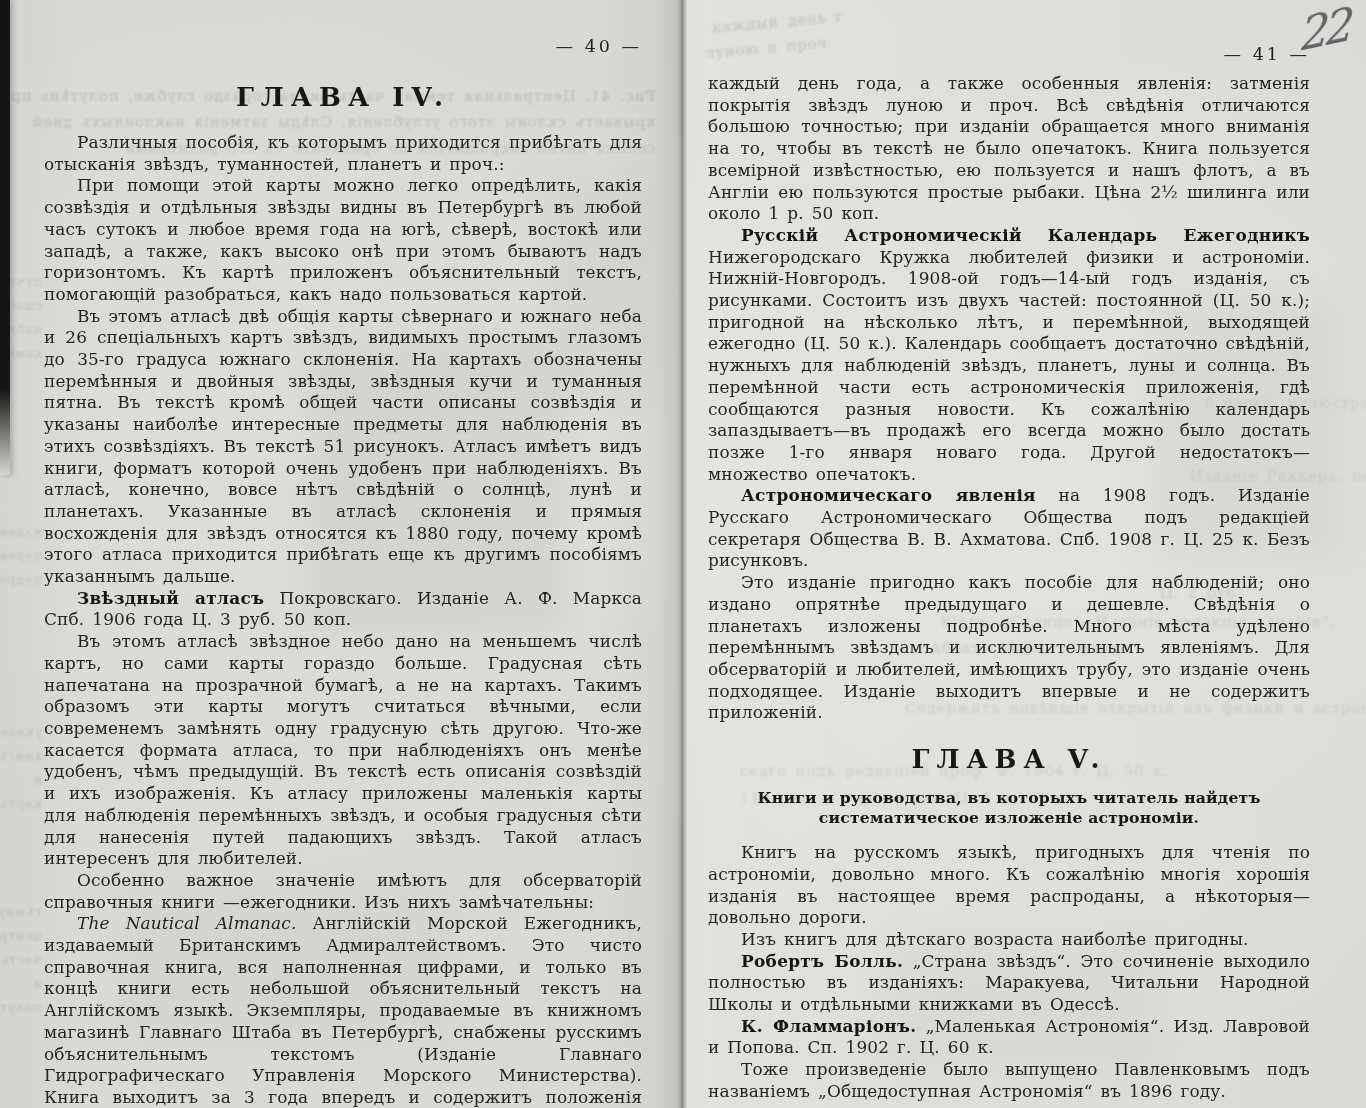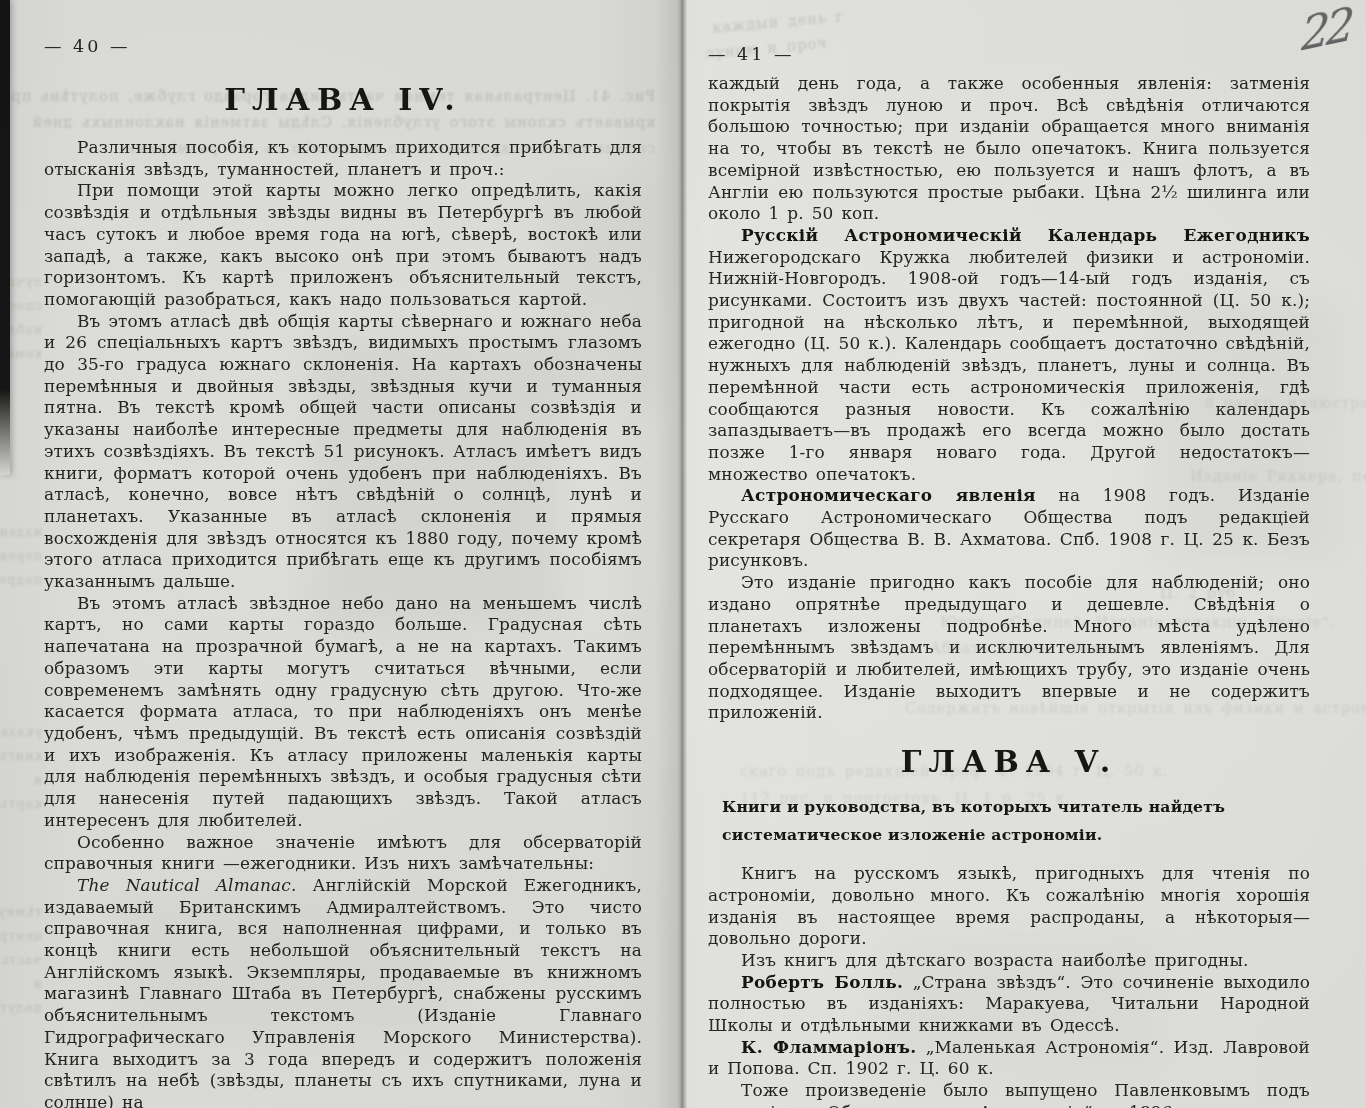--- a/index.html
+++ b/index.html
@@ -25,31 +25,31 @@
     position:absolute;left:655px;top:0;width:60px;height:1108px;
     background:linear-gradient(90deg,rgba(0,0,0,0) 0,rgba(0,0,0,.07) 38%,rgba(0,0,0,.30) 46%,rgba(255,255,255,.25) 54%,rgba(0,0,0,0) 100%);
   }
   .gutter-line{
     position:absolute;left:681px;top:0;width:2px;height:1108px;background:#8e8e8a;opacity:.8;
   }
   .page{position:absolute;top:0;}
   .page-left{left:44px;width:598px;padding-top:36px;}
   .page-right{left:708px;width:602px;padding-top:44px;}
   .pagenum{
-    text-align:left;font-size:17.5px;letter-spacing:3px;color:#23221e;
+    text-align:right;font-size:17.5px;letter-spacing:3px;color:#23221e;
     margin:0 0 0 0;
   }
   .chapter{
     margin:26px 0 20px 0;text-align:center;
-    font-size:30px;font-weight:bold;letter-spacing:7px;color:#171613;
+    font-size:26px;font-weight:bold;letter-spacing:7px;color:#171613;
   }
   .page-right .chapter{margin:20px 0 14px 0;}
   .subtitle{
-    margin:0 14px 14px 14px;
-    font-size:15.6px;font-weight:bold;line-height:28px;color:#171613;
+    margin:0 14px 14px 14px;text-align:center;
+    font-size:15.6px;font-weight:bold;line-height:20px;color:#171613;
     letter-spacing:.2px;
   }
   .para{
     margin:0;text-align:justify;text-indent:33px;
     font-size:16.9px;line-height:21.7px;word-spacing:2.4px;letter-spacing:.15px;
     color:#26241f;
   }
   .para .b{font-weight:bold;color:#15140f;letter-spacing:.3px;}
   .para .i{font-style:italic;}
   .cont{text-indent:0;}
@@ -107,20 +107,21 @@
   <div class="ghost" style="left:1190px;top:468px;opacity:.25;">Изданіе Риккера, переводъ</div>
 
   <div class="hand">22</div>
 
   <div class="page page-left">
     <div class="pagenum">— 40 —</div>
     <div class="chapter">ГЛАВА IV.</div>
     <p class="para"><span>Различныя пособія, къ которымъ приходится прибѣгать для отысканія звѣздъ, туманностей, планетъ и проч.:</span></p>
     <p class="para"><span>При помощи этой карты можно легко опредѣлить, какія созвѣздія и отдѣльныя звѣзды видны въ Петербургѣ въ любой часъ сутокъ и любое время года на югѣ, сѣверѣ, востокѣ или западѣ, а также, какъ высоко онѣ при этомъ бываютъ надъ горизонтомъ. Къ картѣ приложенъ объяснительный текстъ, помогающій разобраться, какъ надо пользоваться картой.</span></p>
     <p class="para"><span>Въ этомъ атласѣ двѣ общія карты сѣвернаго и южнаго неба и 26 спеціальныхъ картъ звѣздъ, видимыхъ простымъ глазомъ до 35-го градуса южнаго склоненія. На картахъ обозначены перемѣнныя и двойныя звѣзды, звѣздныя кучи и туманныя пятна. Въ текстѣ кромѣ общей части описаны созвѣздія и указаны наиболѣе интересные предметы для наблюденія въ этихъ созвѣздіяхъ. Въ текстѣ 51 рисунокъ. Атласъ имѣетъ видъ книги, форматъ которой очень удобенъ при наблюденіяхъ. Въ атласѣ, конечно, вовсе нѣтъ свѣдѣній о солнцѣ, лунѣ и планетахъ. Указанные въ атласѣ склоненія и прямыя восхожденія для звѣздъ относятся къ 1880 году, почему кромѣ этого атласа приходится прибѣгать еще къ другимъ пособіямъ указаннымъ дальше.</span></p>
+    <p class="para"><span class="b">Звѣздный атласъ</span><span> Покровскаго. Изданіе А. Ф. Маркса Спб. 1906 года Ц. 3 руб. 50 коп.</span></p>
     <p class="para"><span>Въ этомъ атласѣ звѣздное небо дано на меньшемъ числѣ картъ, но сами карты гораздо больше. Градусная сѣть напечатана на прозрачной бумагѣ, а не на картахъ. Такимъ образомъ эти карты могутъ считаться вѣчными, если современемъ замѣнять одну градусную сѣть другою. Что-же касается формата атласа, то при наблюденіяхъ онъ менѣе удобенъ, чѣмъ предыдущій. Въ текстѣ есть описанія созвѣздій и ихъ изображенія. Къ атласу приложены маленькія карты для наблюденія перемѣнныхъ звѣздъ, и особыя градусныя сѣти для нанесенія путей падающихъ звѣздъ. Такой атласъ интересенъ для любителей.</span></p>
     <p class="para"><span>Особенно важное значеніе имѣютъ для обсерваторій справочныя книги —ежегодники. Изъ нихъ замѣчательны:</span></p>
     <p class="para"><span class="i">The Nautical Almanac.</span><span> Англійскій Морской Ежегодникъ, издаваемый Британскимъ Адмиралтействомъ. Это чисто справочная книга, вся наполненная цифрами, и только въ концѣ книги есть небольшой объяснительный текстъ на Англійскомъ языкѣ. Экземпляры, продаваемые въ книжномъ магазинѣ Главнаго Штаба въ Петербургѣ, снабжены русскимъ объяснительнымъ текстомъ (Изданіе Главнаго Гидрографическаго Управленія Морского Министерства). Книга выходитъ за 3 года впередъ и содержитъ положенія свѣтилъ на небѣ (звѣзды, планеты съ ихъ спутниками, луна и солнце) на</span></p>
   </div>
 
   <div class="page page-right">
     <div class="pagenum">— 41 —</div>
     <p class="para cont"><span>каждый день года, а также особенныя явленія: затменія покрытія звѣздъ луною и проч. Всѣ свѣдѣнія отличаются большою точностью; при изданіи обращается много вниманія на то, чтобы въ текстѣ не было опечатокъ. Книга пользуется всемірной извѣстностью, ею пользуется и нашъ флотъ, а въ Англіи ею пользуются простые рыбаки. Цѣна 2½ шилинга или около 1 р. 50 коп.</span></p>
     <p class="para"><span class="b">Русскій Астрономическій Календарь Ежегодникъ</span><span> Нижегородскаго Кружка любителей физики и астрономіи. Нижній-Новгородъ. 1908-ой годъ—14-ый годъ изданія, съ рисунками. Состоитъ изъ двухъ частей: постоянной (Ц. 50 к.); пригодной на нѣсколько лѣтъ, и перемѣнной, выходящей ежегодно (Ц. 50 к.). Календарь сообщаетъ достаточно свѣдѣній, нужныхъ для наблюденій звѣздъ, планетъ, луны и солнца. Въ перемѣнной части есть астрономическія приложенія, гдѣ сообщаются разныя новости. Къ сожалѣнію календарь запаздываетъ—въ продажѣ его всегда можно было достать позже 1-го января новаго года. Другой недостатокъ—множество опечатокъ.</span></p>
     <p class="para"><span class="b">Астрономическаго явленія</span><span> на 1908 годъ. Изданіе Русскаго Астрономическаго Общества подъ редакціей секретаря Общества В. В. Ахматова. Спб. 1908 г. Ц. 25 к. Безъ рисунковъ.</span></p>

